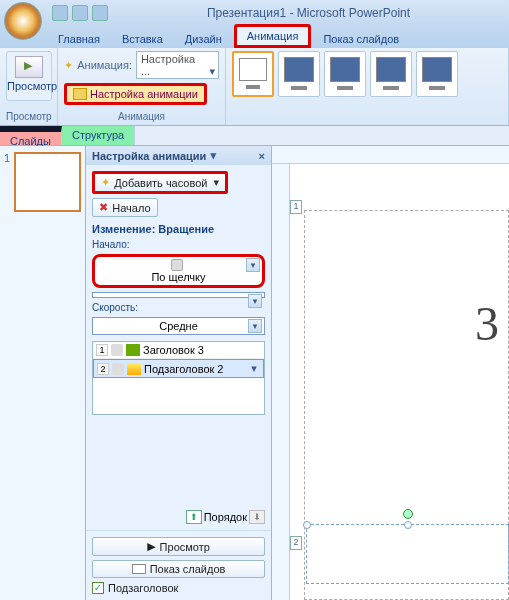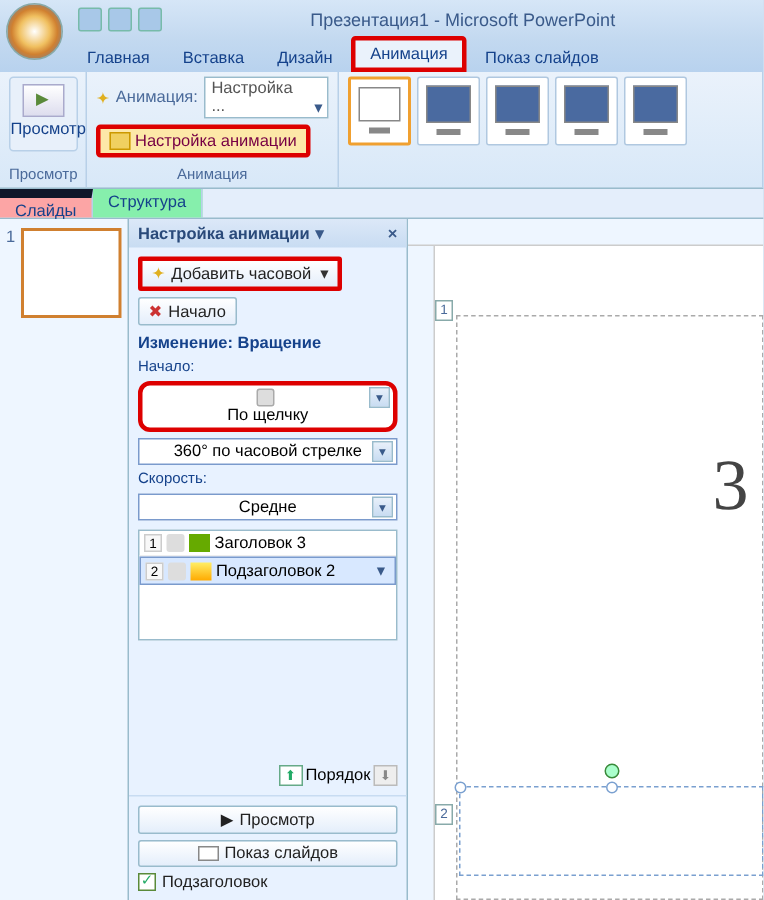--- a/index.html
+++ b/index.html
@@ -194,21 +194,20 @@
         </div>
       </div>
       <div class="sect-lb">Изменение: Вращение</div>
       <div class="field-lb">Начало:</div>
       <div class="combo hl-red">
         <span class="ic" style="background:#ddd;border:1px solid #aaa;border-radius:2px"></span>
         <span>По щелчку</span>
         <span class="dd">▾</span>
       </div>
       <div class="combo">
-        <span>360° по часовой стрелке</span>
         <span class="dd">▾</span>
       </div>
       <div class="field-lb">Скорость:</div>
       <div class="combo">
         <span>Средне</span>
         <span class="dd">▾</span>
       </div>
       <div class="effect-list">
         <div class="row">
           <span class="n">1</span>

